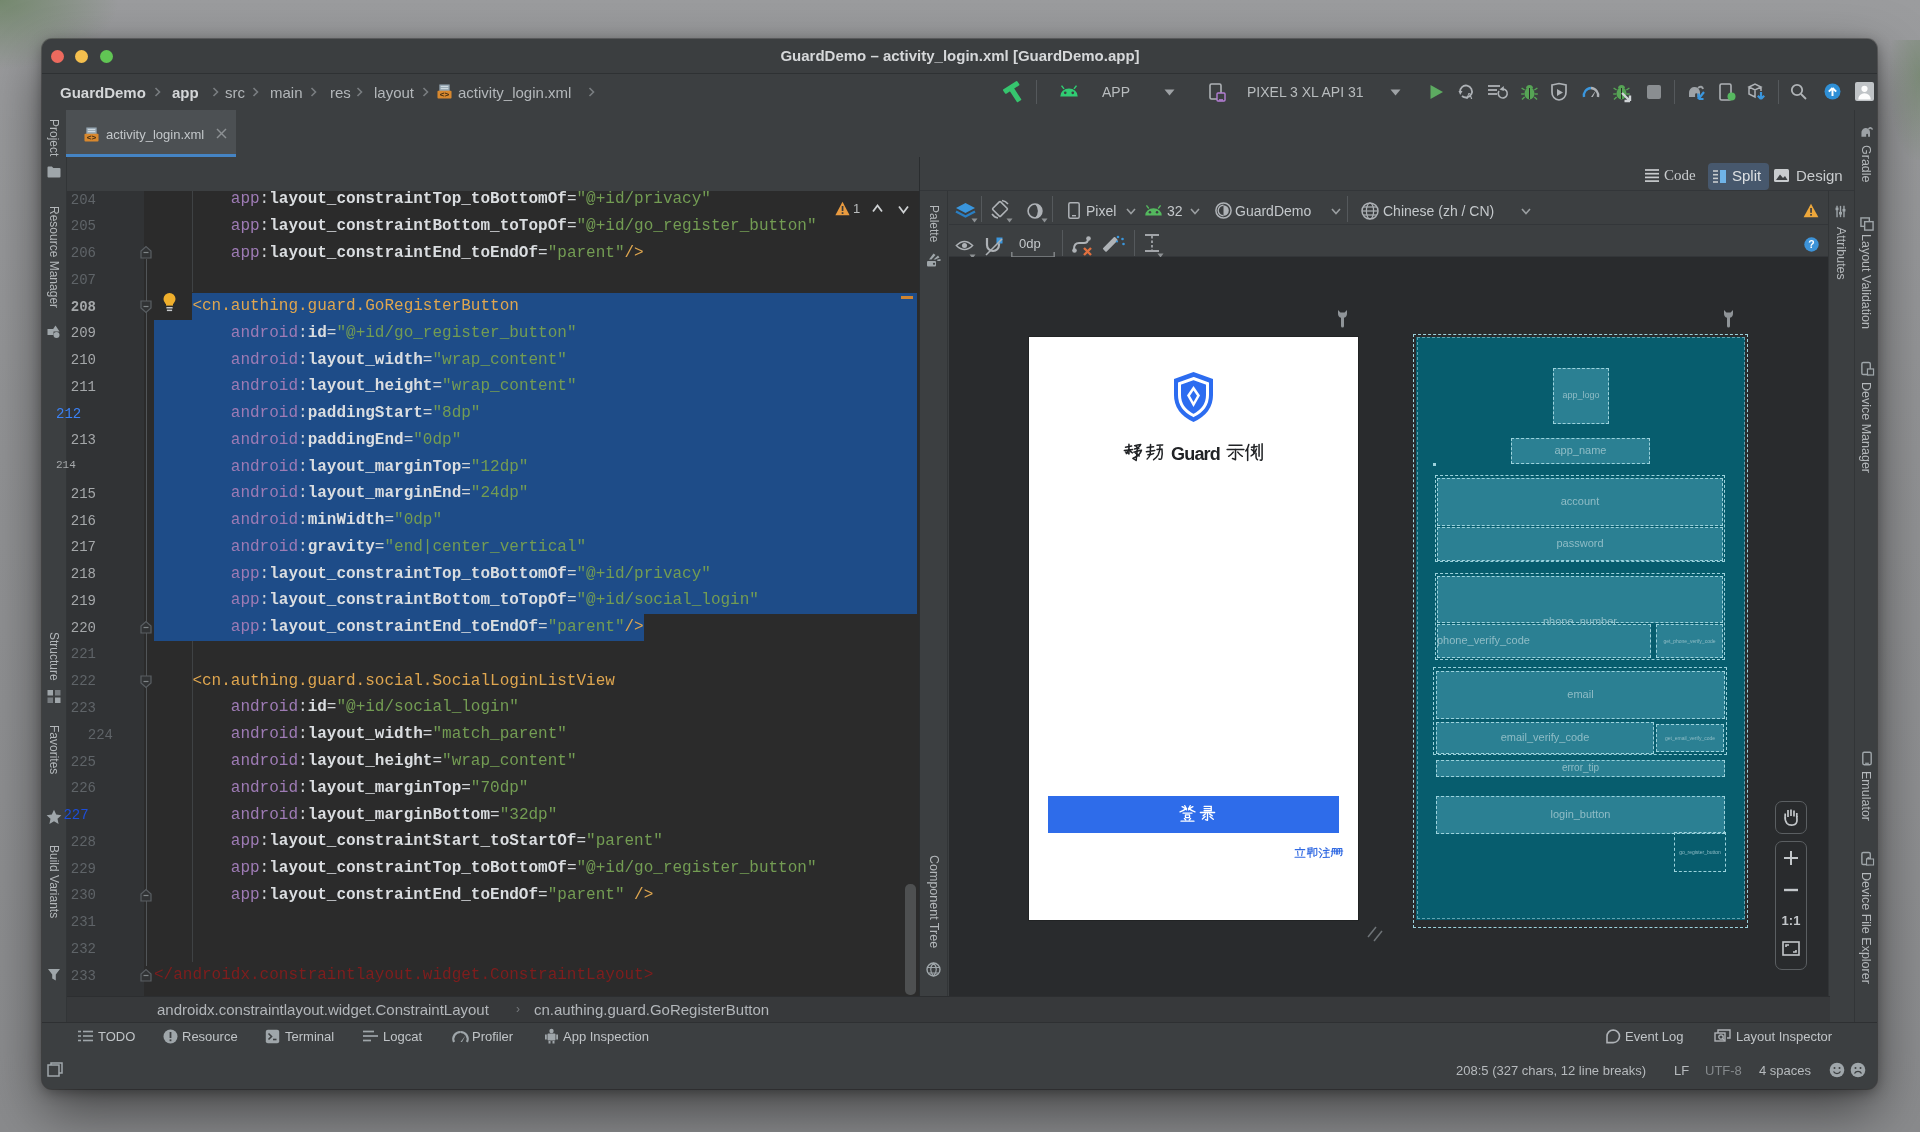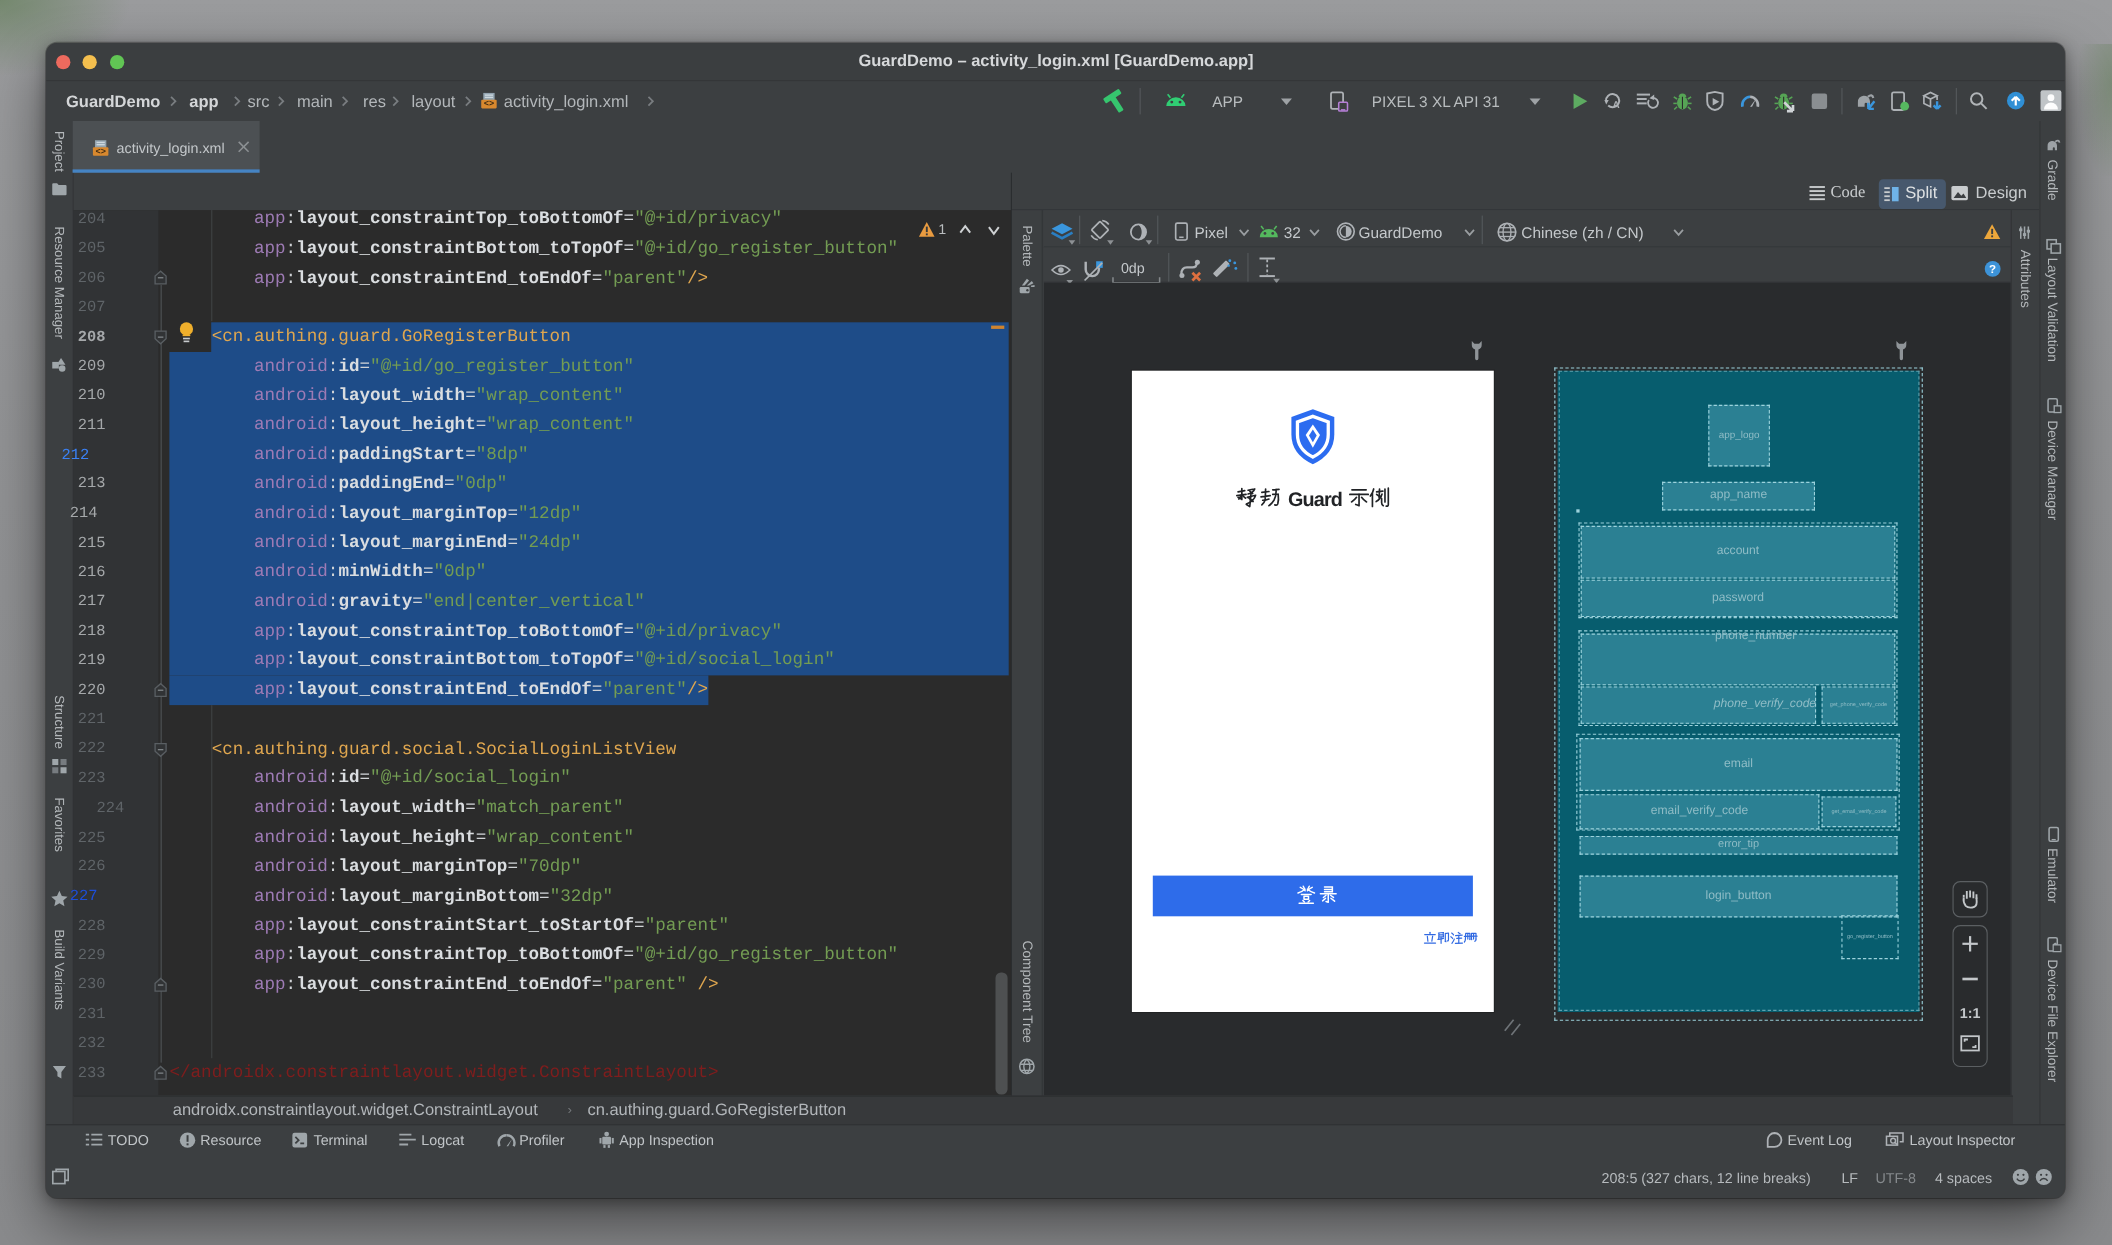--- a/index.html
+++ b/index.html
@@ -219,21 +219,21 @@
 <div class="a mono" style="left:56px;top:191.5px;width:40px;text-align:right;font-size:14px;font-weight:normal;color:#5f6468;">204</div>
 <div class="a mono" style="left:56px;top:218.3px;width:40px;text-align:right;font-size:14px;font-weight:normal;color:#5f6468;">205</div>
 <div class="a mono" style="left:56px;top:245.0px;width:40px;text-align:right;font-size:14px;font-weight:normal;color:#5f6468;">206</div>
 <div class="a mono" style="left:56px;top:271.8px;width:40px;text-align:right;font-size:14px;font-weight:normal;color:#5f6468;">207</div>
 <div class="a mono" style="left:56px;top:298.5px;width:40px;text-align:right;font-size:14px;font-weight:bold;color:#a5a8aa;">208</div>
 <div class="a mono" style="left:56px;top:325.3px;width:40px;text-align:right;font-size:14px;font-weight:normal;color:#a5a8aa;">209</div>
 <div class="a mono" style="left:56px;top:352.1px;width:40px;text-align:right;font-size:14px;font-weight:normal;color:#a5a8aa;">210</div>
 <div class="a mono" style="left:56px;top:378.8px;width:40px;text-align:right;font-size:14px;font-weight:normal;color:#a5a8aa;">211</div>
 <div class="a mono" style="left:56px;top:405.6px;width:40px;font-size:14px;font-weight:normal;color:#3b82f6;">212</div>
 <div class="a mono" style="left:56px;top:432.3px;width:40px;text-align:right;font-size:14px;font-weight:normal;color:#a5a8aa;">213</div>
-<div class="a mono" style="left:56px;top:459.1px;width:40px;text-align:center;font-size:14px;font-weight:normal;color:#a5a8aa;">214</div>
+<div class="a mono" style="left:56px;top:459.1px;width:40px;text-align:left;font-size:11px;font-weight:normal;color:#a5a8aa;">214</div>
 <div class="a mono" style="left:56px;top:485.9px;width:40px;text-align:right;font-size:14px;font-weight:normal;color:#a5a8aa;">215</div>
 <div class="a mono" style="left:56px;top:512.6px;width:40px;text-align:right;font-size:14px;font-weight:normal;color:#a5a8aa;">216</div>
 <div class="a mono" style="left:56px;top:539.4px;width:40px;text-align:right;font-size:14px;font-weight:normal;color:#a5a8aa;">217</div>
 <div class="a mono" style="left:56px;top:566.1px;width:40px;text-align:right;font-size:14px;font-weight:normal;color:#a5a8aa;">218</div>
 <div class="a mono" style="left:56px;top:592.9px;width:40px;text-align:right;font-size:14px;font-weight:normal;color:#a5a8aa;">219</div>
 <div class="a mono" style="left:56px;top:619.7px;width:40px;text-align:right;font-size:14px;font-weight:normal;color:#a5a8aa;">220</div>
 <div class="a mono" style="left:56px;top:646.4px;width:40px;text-align:right;font-size:14px;font-weight:normal;color:#5f6468;">221</div>
 <div class="a mono" style="left:56px;top:673.2px;width:40px;text-align:right;font-size:14px;font-weight:normal;color:#5f6468;">222</div>
 <div class="a mono" style="left:56px;top:699.9px;width:40px;text-align:right;font-size:14px;font-weight:normal;color:#5f6468;">223</div>
 <div class="a mono" style="left:73px;top:726.7px;width:40px;text-align:right;font-size:14px;font-weight:normal;color:#5f6468;">224</div>
@@ -613,23 +613,23 @@
 <div class="a" style="left:1553px;top:390.4px;width:56px;text-align:center;font-size:9px;color:#8fbcc6;">app_logo</div>
 <div class="a" style="left:1511px;top:438px;width:139px;height:26px;background:#2b8093;border:1px dashed #9cd2dc;"></div>
 <div class="a" style="left:1511px;top:444.2px;width:139px;text-align:center;font-size:11px;color:#8fbcc6;">app_name</div>
 <div class="a" style="left:1435px;top:475px;width:290px;height:87px;border:1px dashed #9cd2dc;"></div>
 <div class="a" style="left:1437px;top:478px;width:286px;height:48px;background:#2b8093;border:1px dashed #9cd2dc;"></div>
 <div class="a" style="left:1437px;top:495.2px;width:286px;text-align:center;font-size:11px;color:#8fbcc6;">account</div>
 <div class="a" style="left:1437px;top:527px;width:286px;height:34px;background:#2b8093;border:1px dashed #9cd2dc;"></div>
 <div class="a" style="left:1437px;top:537.2px;width:286px;text-align:center;font-size:11px;color:#8fbcc6;">password</div>
 <div class="a" style="left:1435px;top:573px;width:290px;height:87px;border:1px dashed #9cd2dc;"></div>
 <div class="a" style="left:1437px;top:576px;width:286px;height:47px;background:#2b8093;border:1px dashed #9cd2dc;"></div>
-<div class="a" style="left:1437px;top:572px;width:286px;text-align:center;font-size:11px;color:#8fbcc6;margin-left:16px;">phone_number</div>
+<div class="a" style="left:1437px;top:615px;width:286px;text-align:center;font-size:11px;color:#8fbcc6;">phone_number</div>
 <div class="a" style="left:1437px;top:624px;width:214px;height:34px;background:#2b8093;border:1px dashed #9cd2dc;"></div>
-<div class="a" style="left:1437px;top:634.2px;width:214px;text-align:right;font-size:11px;color:#8fbcc6;font-style:italic;">phone_verify_code</div>
+<div class="a" style="left:1437px;top:634.2px;width:214px;text-align:left;font-size:11px;color:#8fbcc6;">phone_verify_code</div>
 <div class="a" style="left:1656px;top:624px;width:67px;height:34px;background:#2b8093;border:1px dashed #9cd2dc;"></div>
 <div class="a" style="left:1656px;top:637.9px;width:67px;text-align:center;font-size:5px;color:#8fbcc6;">get_phone_verify_code</div>
 <div class="a" style="left:1433px;top:667px;width:294px;height:88px;border:1px dashed #9cd2dc;"></div>
 <div class="a" style="left:1436px;top:671px;width:289px;height:48px;background:#2b8093;border:1px dashed #9cd2dc;"></div>
 <div class="a" style="left:1436px;top:688.2px;width:289px;text-align:center;font-size:11px;color:#8fbcc6;">email</div>
 <div class="a" style="left:1436px;top:722px;width:218px;height:32px;background:#2b8093;border:1px dashed #9cd2dc;"></div>
 <div class="a" style="left:1436px;top:731.2px;width:218px;text-align:center;font-size:11px;color:#8fbcc6;">email_verify_code</div>
 <div class="a" style="left:1656px;top:724px;width:68px;height:28px;background:#2b8093;border:1px dashed #9cd2dc;"></div>
 <div class="a" style="left:1656px;top:734.9px;width:68px;text-align:center;font-size:5px;color:#8fbcc6;">get_email_verify_code</div>
 <div class="a" style="left:1436px;top:760px;width:289px;height:17px;background:#2b8093;border:1px dashed #9cd2dc;"></div>

